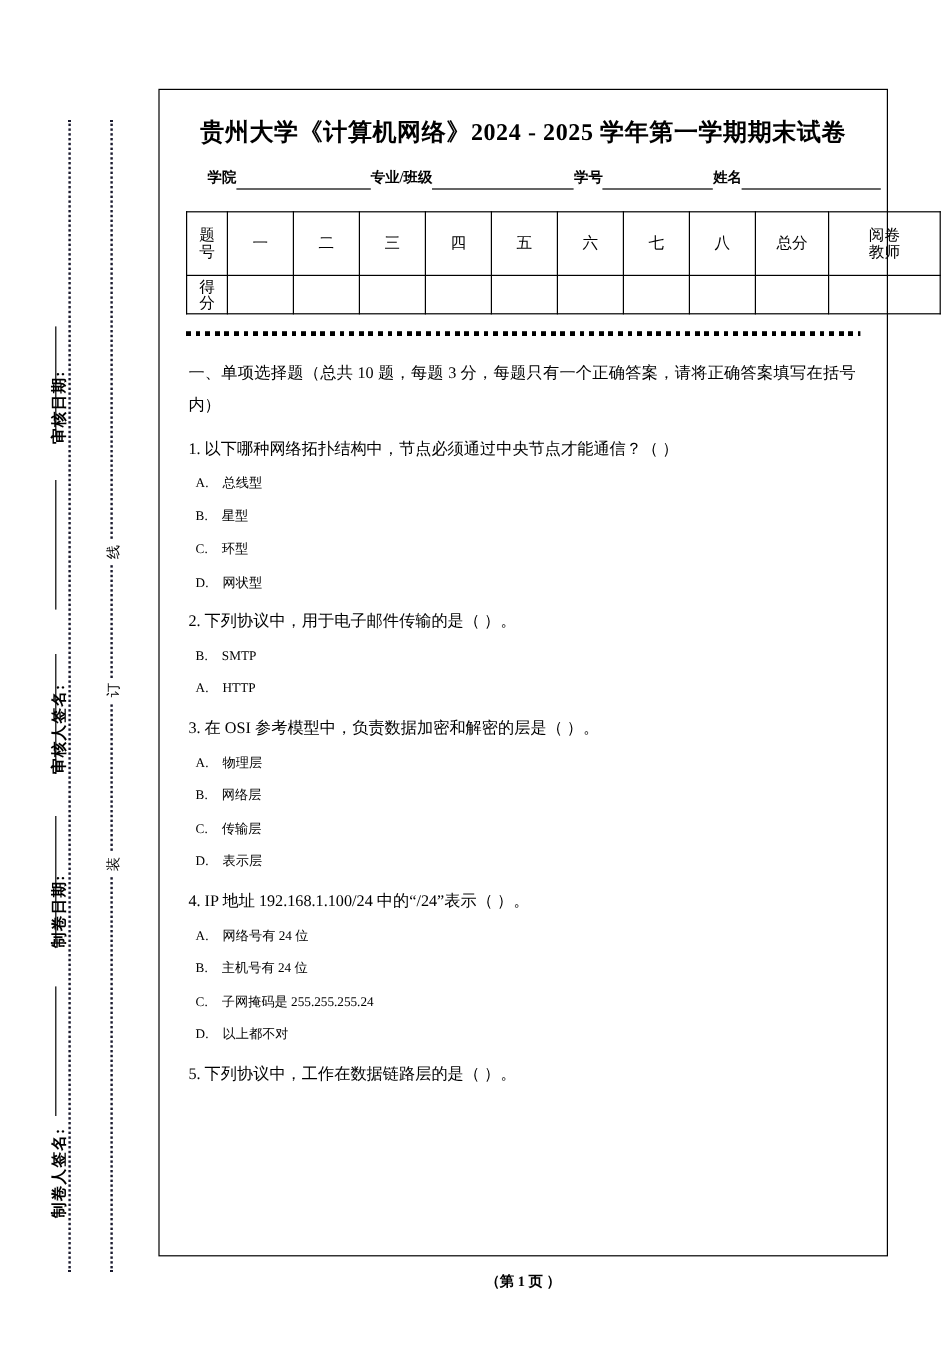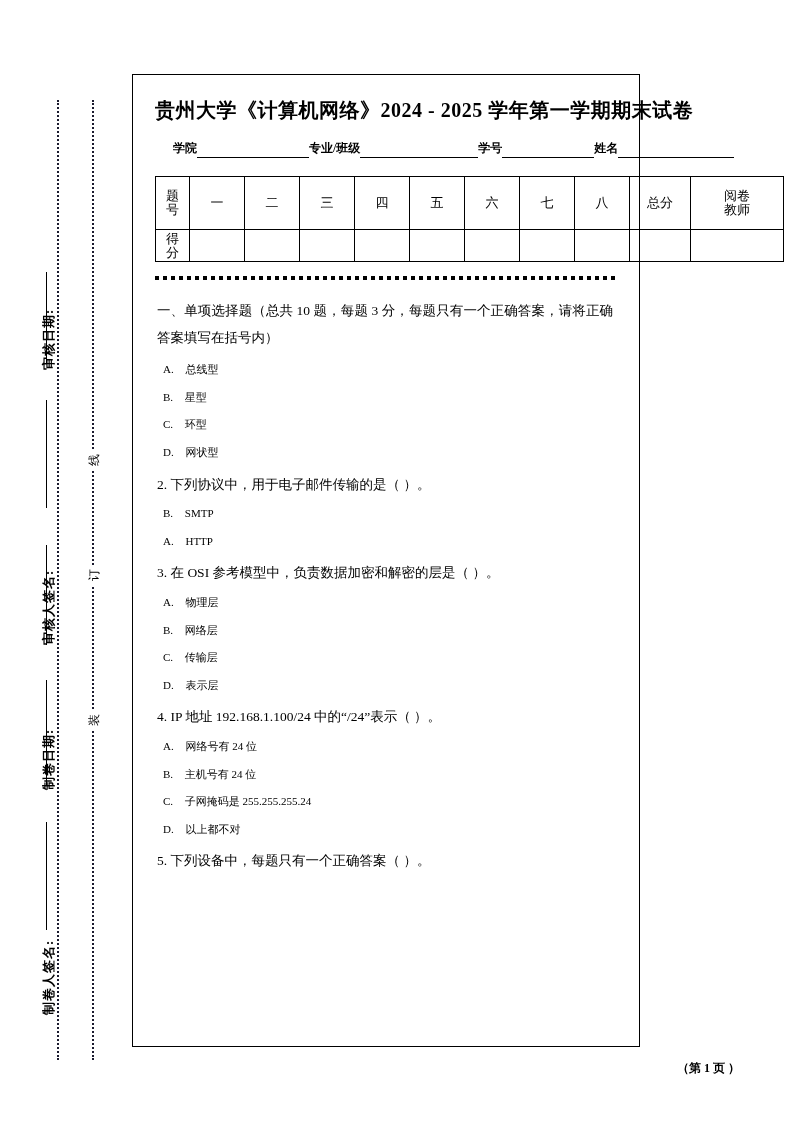--- a/index.html
+++ b/index.html
@@ -65,21 +65,21 @@
     color: #000;
     background: #ffffff;
     padding: 2px 4px;
   }
 
   
   #paper-box {
     position: absolute;
     left: 132px;
     top: 74px;
-    width: 508px;
+    width: 608px;
     height: 973px;
     border: 1.5px solid #000;
     box-sizing: border-box;
   }
 
   #paper-inner {
     padding: 16px 22px 0 22px;
   }
 
   
@@ -182,21 +182,21 @@
     margin: 10px 0 10px 6px;
   }
   .opt-letter { margin-right: 9px; }
 
   
   #page-footer {
     position: absolute;
     left: 132px;
     top: 1060px;
     width: 608px;
-    text-align: right;
+    text-align: center;
     font-size: 12px;
     font-weight: bold;
     font-family: "Liberation Serif", "DejaVu Serif", serif;
   }
 </style>
 </head>
 <body>
 
 <div id="binding-margin">
 
@@ -287,20 +287,24 @@
       </tr>
     </tbody>
       </table>
 
     <div id="section-divider"></div>
 
     <div id="question-body">
 
       <div class="section-heading">一、单项选择题（总共 10 题，每题 3 分，每题只有一个正确答案，请将正确答案填写在括号内）</div>
 
+      <div class="question-stem">
+        <span>1.</span>
+        <span>以下哪种网络拓扑结构中，节点必须通过中央节点才能通信？（  ）</span>
+      </div>
       <div class="option-line">
         <span class="opt-letter">A.</span>
         <span>总线型</span>
       </div>
       <div class="option-line">
         <span class="opt-letter">B.</span>
         <span>星型</span>
       </div>
       <div class="option-line">
         <span class="opt-letter">C.</span>
@@ -361,20 +365,20 @@
         <span class="opt-letter">C.</span>
         <span>子网掩码是 255.255.255.24</span>
       </div>
       <div class="option-line">
         <span class="opt-letter">D.</span>
         <span>以上都不对</span>
       </div>
 
       <div class="question-stem">
         <span>5.</span>
-        <span>下列设备中，每题只有一个正确答案（  ）。</span>
+        <span>下列协议中，工作在数据链路层的是（  ）。</span>
       </div>
 
     </div>
   </div>
 </div>
 
 <div id="page-footer">（第 1 页 ）</div>
 
 </body></html>

